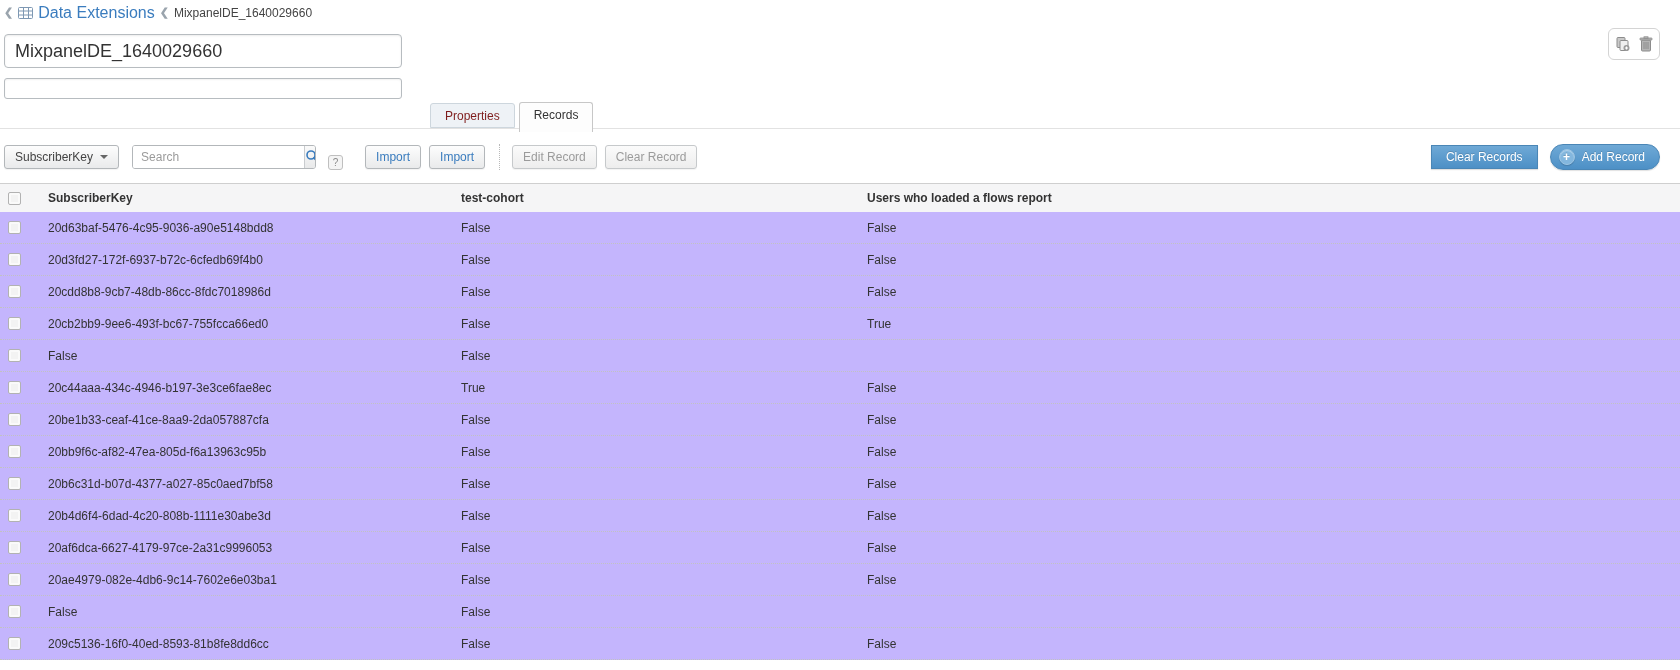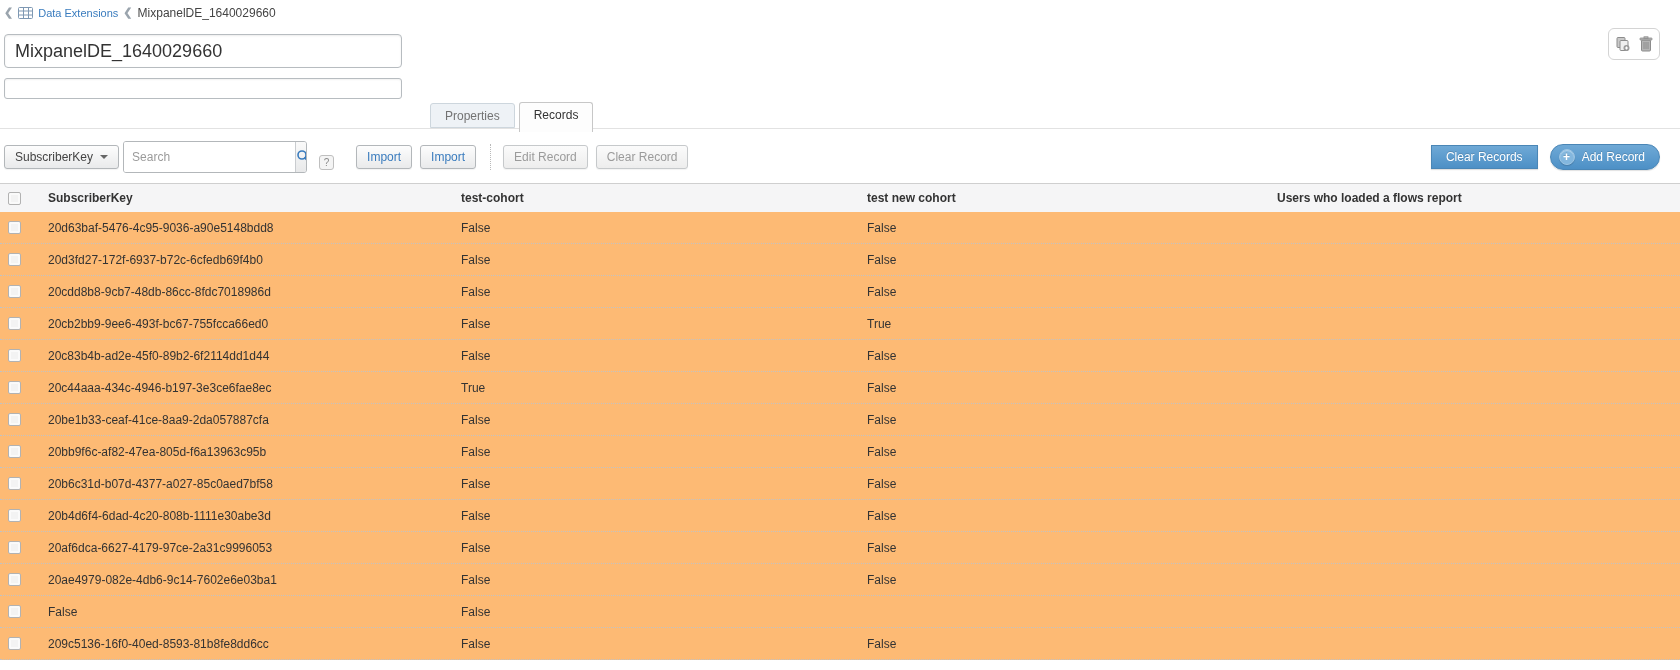--- a/index.html
+++ b/index.html
@@ -3,59 +3,59 @@
 <meta charset="utf-8">
 <style>
   * { margin:0; padding:0; box-sizing:border-box; }
   html,body { width:1680px; height:670px; background:#ffffff;
     font-family:"Liberation Sans", sans-serif; font-size:12px; color:#333;
     overflow:hidden; }
 
   
   .breadcrumb { display:flex; align-items:center; gap:5px; padding:5px 0 0 4px; height:20px; }
   .crumb-chev { color:#9aa4ad; font-size:11px; font-weight:bold; }
-  .crumb-link { color:#3a7cbe; font-size:11px; text-decoration:none; cursor:pointer; }
+  .crumb-link { color:#3a7cbe; font-size:16px; text-decoration:none; cursor:pointer; }
   .crumb-current { color:#444; font-size:12px; }
   .grid-icon svg { display:block; }
 
   
   .header-area { position:relative; height:108px; }
   .name-input { position:absolute; left:4px; top:14px; width:398px; height:34px;
     border:1px solid #b7bcc0; border-radius:4px; font-size:18px; color:#333;
     padding:0 10px; font-family:"Liberation Sans", sans-serif;
     box-shadow:inset 0 1px 2px rgba(0,0,0,.08); }
   .key-input { position:absolute; left:4px; top:58px; width:398px; height:21px;
     border:1px solid #b7bcc0; border-radius:3px; font-size:12px; padding:0 8px;
     font-family:"Liberation Sans", sans-serif; box-shadow:inset 0 1px 2px rgba(0,0,0,.06); }
   .header-actions { position:absolute; right:20px; top:8px; width:52px; height:32px;
     border:1px solid #d4d4d4; border-radius:6px; background:#fff;
     display:flex; align-items:center; justify-content:center; gap:8px; }
   .hdr-icon { cursor:pointer; display:flex; }
 
   
   .tabs { position:absolute; left:430px; bottom:0; display:flex; align-items:flex-end; gap:4px; }
   .tab { padding:5px 14px 4px; font-size:12px; border-radius:3px 3px 0 0; cursor:pointer; }
-  .tab-inactive { color:#737373; background:#eef2f6; border:1px solid #cdd6dd; }
+  .tab-inactive { color:#7f1d1d; background:#eef2f6; border:1px solid #cdd6dd; }
   .tab-active { color:#333; background:#fdfdfd; border:1px solid #c7c7c7; border-bottom:none;
     padding-bottom:10px; margin-bottom:-4px; position:relative; z-index:2; }
 
   .page-rule { border-top:1px solid #e2e2e2; margin-top:0; }
 
   
   .toolbar { position:relative; display:flex; align-items:center; padding:12px 20px 0 4px; height:44px; }
   .btn { height:24px; display:inline-flex; align-items:center; gap:5px; padding:0 10px;
     border:1px solid #b3b7ba; border-radius:3px; cursor:pointer; font-size:12px;
     background:linear-gradient(#fdfdfd,#e9eaeb); box-shadow:0 1px 1px rgba(0,0,0,.05); }
   .btn-blue-text { color:#3a7cbe; }
   .btn-disabled { color:#9b9b9b; cursor:default; background:linear-gradient(#fbfbfb,#ededed);
     border-color:#c6c9cb; }
   .field-select { color:#444; }
   .caret-down { width:0; height:0; border-left:4px solid transparent; border-right:4px solid transparent;
     border-top:4px solid #666; margin-left:2px; }
-  .search-wrap { display:flex; align-items:stretch; width:184px; height:32px; margin-left:4px;
+  .search-wrap { display:flex; align-items:stretch; width:184px; height:24px; margin-left:13px;
     border:1px solid #b3b7ba; border-radius:3px; background:#fff; overflow:hidden; }
   .search-input { flex:1; border:none; outline:none; padding:0 8px; font-size:12px;
     font-family:"Liberation Sans", sans-serif; color:#333; }
   .search-input::placeholder { color:#9b9b9b; }
   .search-btn { width:26px; display:flex; align-items:center; justify-content:center;
     border-left:1px solid #c9cccf; background:linear-gradient(#fafafa,#e8e9ea); cursor:pointer; }
   .help-badge { width:15px; height:15px; margin:10px 0 0 12px; border:1px solid #bfbfbf; border-radius:3px;
     background:#f4f4f4; color:#8a8a8a; font-size:10px; display:flex; align-items:center;
     justify-content:center; cursor:pointer; }
   .tb-gap { width:22px; }
@@ -68,21 +68,21 @@
     box-shadow:0 1px 1px rgba(0,0,0,.12); }
   .btn-pill { border-radius:14px; height:26px; gap:7px; padding:0 14px 0 8px; margin-left:12px; }
   .plus-circle { width:16px; height:16px; border-radius:50%; background:#83b7de;
     border:1px solid #9cc5e4; box-shadow:inset 0 1px 1px rgba(255,255,255,.4), 0 1px 1px rgba(0,0,0,.15);
     color:#fff; font-size:12px; font-weight:bold; line-height:14px; text-align:center; }
 
   
   .table { margin-top:10px; }
   .t-row { display:grid; grid-template-columns:46px 413px 406px 410px 1fr; align-items:center; }
   .t-head { height:29px; background:#f5f5f6; border-top:1px solid #cfcfcf; font-weight:bold; }
-  .t-body .t-row { height:32px; border-bottom:1px dotted #c2c2c2; background:#fdba74; }
+  .t-body .t-row { height:32px; border-bottom:1px dotted #c2c2c2; background:#c4b5fd; }
   .cell { padding-left:2px; overflow:hidden; white-space:nowrap; }
   .cb { width:13px; height:13px; margin-left:6px; border:1px solid #b2b2b2; border-radius:2px;
     background:#f3f3f3; box-shadow:inset 0 0 0 2px #fafafa; cursor:pointer; }
 </style>
 </head>
 <body>
 
 <div class="breadcrumb">
   <span class="crumb-chev">❮</span>
   <span class="grid-icon">
@@ -170,21 +170,20 @@
   </button>
 </div>
 
 <div class="table">
   <div class="t-row t-head">
     <div class="cell">
         <div class="cb"></div>
       </div>
     <div class="cell">SubscriberKey</div>
     <div class="cell">test-cohort</div>
-    <div class="cell">test new cohort</div>
     <div class="cell">Users who loaded a flows report</div>
   </div>
   <div class="t-body">
   <div class="t-row">
     <div class="cell">
           <div class="cb"></div>
         </div>
     <div class="cell">20d63baf-5476-4c95-9036-a90e5148bdd8</div>
     <div class="cell">False</div>
     <div class="cell">False</div>
@@ -218,21 +217,20 @@
     <div class="cell">20cb2bb9-9ee6-493f-bc67-755fcca66ed0</div>
     <div class="cell">False</div>
     <div class="cell">True</div>
     <div class="cell"></div>
   </div>
 
   <div class="t-row">
     <div class="cell">
           <div class="cb"></div>
         </div>
-    <div class="cell">20c83b4b-ad2e-45f0-89b2-6f2114dd1d44</div>
     <div class="cell">False</div>
     <div class="cell">False</div>
     <div class="cell"></div>
   </div>
 
   <div class="t-row">
     <div class="cell">
           <div class="cb"></div>
         </div>
     <div class="cell">20c44aaa-434c-4946-b197-3e3ce6fae8ec</div>

